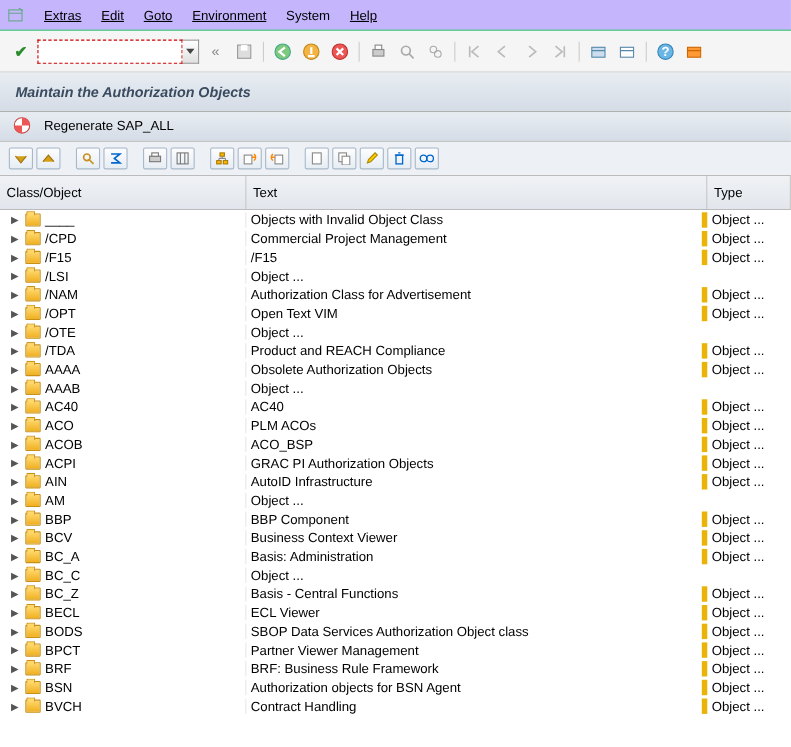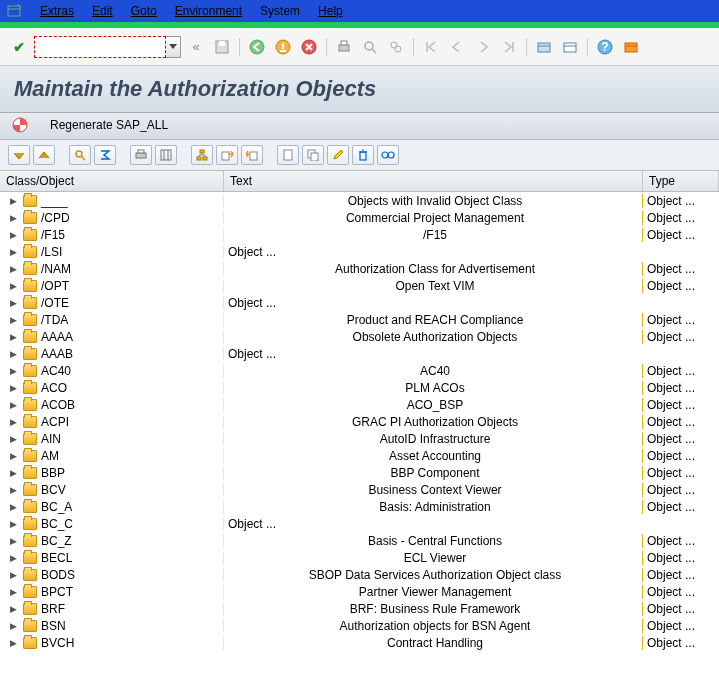--- a/index.html
+++ b/index.html
@@ -1,54 +1,54 @@
 <!DOCTYPE html>
 <html><head>
 <meta charset="utf-8">
 <style>
   * { box-sizing: border-box; margin: 0; padding: 0; font-family: Arial, sans-serif; font-size: 12px; }
   body { background: #f0f0f0; width: 719px; height: 679px; overflow: hidden; display: flex; flex-direction: column; }
   
   
-  .menubar { display: flex; align-items: center; gap: 2px; padding: 4px 6px; background: #1d4ed8; border-bottom: 6px solid #22c55e; height: 28px; }
+  .menubar { display: flex; align-items: center; gap: 2px; padding: 4px 6px; background: #c4b5fd; border-bottom: 1px solid #22c55e; height: 28px; }
   .menu-icon { width: 16px; height: 16px; display: inline-flex; align-items: center; justify-content: center; margin-right: 8px; }
   .menu-item { padding: 2px 8px; cursor: default; }
   
   
   .std-toolbar { display: flex; align-items: center; gap: 4px; padding: 6px 8px; background: #f5f5f5; border-bottom: 1px solid #ccc; height: 38px; }
   .tb-btn { width: 22px; height: 22px; display: inline-flex; align-items: center; justify-content: center; border: 1px solid transparent; border-radius: 3px; }
   .tb-sep { width: 1px; height: 18px; background: #ccc; margin: 0 2px; }
   .cmd-input { width: 132px; height: 22px; border: 1px dashed #c00; outline: none; padding: 0 4px; }
   .cmd-dd { height: 22px; border: 1px solid #999; border-left: none; background: linear-gradient(#fff,#e0e0e0); padding: 0 3px; display: inline-flex; align-items: center; }
   .green-check { color: #2a8c2a; font-size: 14px; font-weight: bold; }
   
   
   .title-bar { background: linear-gradient(#e8edf2, #d4dce6); padding: 10px 14px; border-bottom: 1px solid #aaa; }
-  .title-bar h1 { font-size: 22px; font-style: italic; font-weight: bold; color: #3a4a5f; }
-  
-  
-  .sub-toolbar { background: linear-gradient(#e8edf2, #d4dce6); padding: 4px 12px 6px; border-bottom: 1px solid #bbb; display: flex; align-items: center; gap: 22px; }
+  .title-bar h1 { font-size: 13px; font-style: italic; font-weight: bold; color: #3a4a5f; }
+  
+  
+  .sub-toolbar { background: linear-gradient(#e8edf2, #d4dce6); padding: 4px 12px 6px; border-bottom: 1px solid #bbb; display: flex; align-items: center; gap: 12px; }
   
   
   .app-toolbar { display: flex; align-items: center; gap: 3px; padding: 5px 8px; background: #edf1f6; }
   .app-btn { width: 22px; height: 20px; border: 1px solid #a8b8c8; background: linear-gradient(#fdfdfe,#e6edf4); border-radius: 2px; display: inline-flex; align-items: center; justify-content: center; }
   .app-sep { width: 8px; }
   
   
   .tree-area { flex: 1; background: #fff; display: flex; flex-direction: column; overflow: hidden; }
-  .tree-header { display: flex; background: linear-gradient(#f0f2f5, #e2e6ec); border-top: 1px solid #bbb; border-bottom: 1px solid #bbb; height: 22px; align-items: center; }
+  .tree-header { display: flex; background: linear-gradient(#f0f2f5, #e2e6ec); border-top: 1px solid #bbb; border-bottom: 1px solid #bbb; height: 32px; align-items: center; }
   .th { padding: 2px 6px; border-right: 1px solid #c8c8c8; height: 100%; display: flex; align-items: center; }
   .th-class { width: 224px; }
   .th-text { flex: 1; }
   .th-type { width: 76px; }
   
   .tree-rows { flex: 1; overflow-y: auto; background: #fff; }
   .tree-row { display: flex; align-items: center; height: 17px; }
   .cell-class { width: 224px; display: flex; align-items: center; padding-left: 10px; gap: 4px; border-right: 1px solid #e8e8e8; }
-  .cell-text { flex: 1; padding-left: 4px; border-right: 1px solid #eab308; white-space: nowrap; overflow: hidden; text-align: center; }
+  .cell-text { flex: 1; padding-left: 4px; border-right: 5px solid #eab308; white-space: nowrap; overflow: hidden; }
   .cell-type { width: 76px; padding-left: 4px; white-space: nowrap; overflow: hidden; }
   .expand { width: 9px; font-size: 9px; color: #555; cursor: default; }
   .folder { width: 14px; height: 12px; background: linear-gradient(#ffd76a, #f0b020); border: 1px solid #c89018; border-radius: 1px; position: relative; }
   .folder:before { content: ""; position: absolute; top: -3px; left: 0; width: 6px; height: 3px; background: #ffd76a; border: 1px solid #c89018; border-bottom: none; border-radius: 1px 1px 0 0; }
   
   svg { display: block; }
 </style>
 </head>
 <body>
 
@@ -421,21 +421,20 @@
         </div>
         <div class="cell-text">AutoID Infrastructure</div>
         <div class="cell-type">Object ...</div>
       </div>
       <div class="tree-row">
         <div class="cell-class">
           <span class="expand">▶</span>
           <span class="folder"></span>
           <span>AM</span>
         </div>
-        <div class="cell-text">Asset Accounting</div>
         <div class="cell-type">Object ...</div>
       </div>
       <div class="tree-row">
         <div class="cell-class">
           <span class="expand">▶</span>
           <span class="folder"></span>
           <span>BBP</span>
         </div>
         <div class="cell-text">BBP Component</div>
         <div class="cell-type">Object ...</div>

